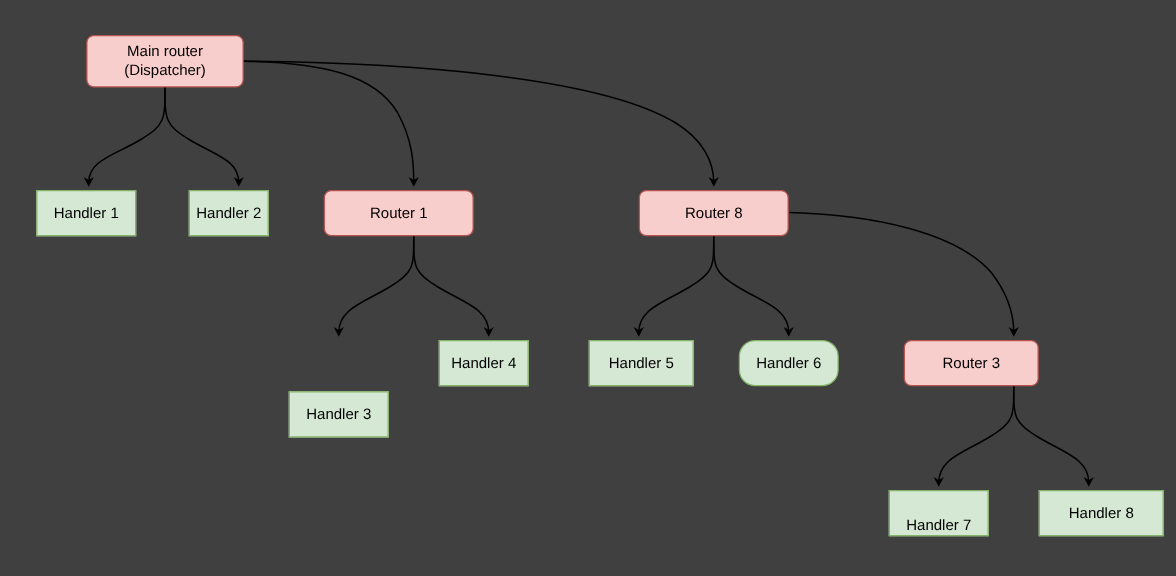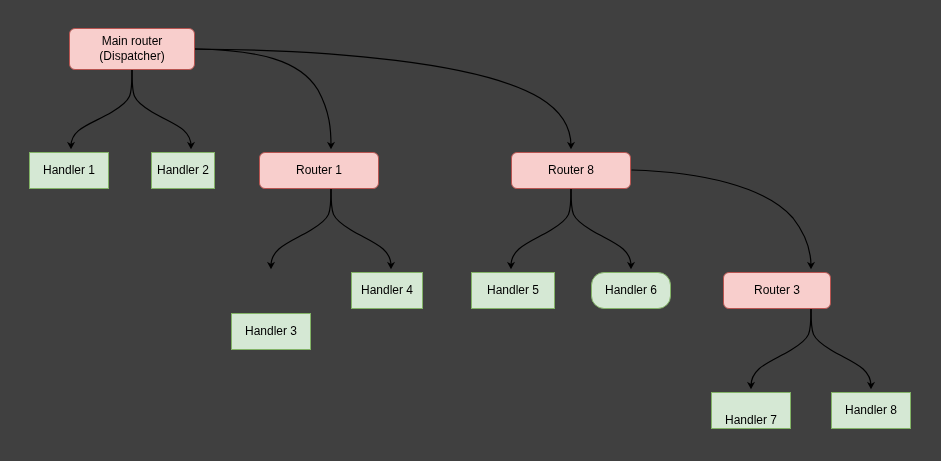--- a/index.html
+++ b/index.html
@@ -84,16 +84,16 @@
       <div class="node handler" style="left: 29px; top: 152px; width: 80px; height: 37px; background: rgb(213, 232, 212); border-color: rgb(130, 179, 102); color: rgb(0, 0, 0);"><span class="node-label">Handler 1</span></div>
       <div class="node handler" style="left: 151px; top: 152px; width: 64px; height: 37px; background: rgb(213, 232, 212); border-color: rgb(130, 179, 102); color: rgb(0, 0, 0);"><span class="node-label">Handler 2</span></div>
       <div class="node router" style="left: 259px; top: 152px; width: 120px; height: 37px; background: rgb(248, 206, 204); border-color: rgb(184, 84, 80); color: rgb(0, 0, 0);"><span class="node-label">Router 1</span></div>
       <div class="node router" style="left: 511px; top: 152px; width: 120px; height: 37px; background: rgb(248, 206, 204); border-color: rgb(184, 84, 80); color: rgb(0, 0, 0);"><span class="node-label">Router 8</span></div>
       <div class="node handler" style="left: 231px; top: 272px; width: 80px; height: 37px; background: rgb(213, 232, 212); border-color: rgb(130, 179, 102); color: rgb(0, 0, 0); margin-top: 41px;"><span class="node-label">Handler 3</span></div>
       <div class="node handler" style="left: 351px; top: 272px; width: 72px; height: 37px; background: rgb(213, 232, 212); border-color: rgb(130, 179, 102); color: rgb(0, 0, 0);"><span class="node-label">Handler 4</span></div>
       <div class="node handler" style="left: 471px; top: 272px; width: 84px; height: 37px; background: rgb(213, 232, 212); border-color: rgb(130, 179, 102); color: rgb(0, 0, 0);"><span class="node-label">Handler 5</span></div>
       <div class="node handler" style="left: 591px; top: 272px; width: 80px; height: 37px; background: rgb(213, 232, 212); border-color: rgb(130, 179, 102); color: rgb(0, 0, 0); border-radius: 13px;"><span class="node-label">Handler 6</span></div>
       <div class="node router" style="left: 723px; top: 272px; width: 108px; height: 37px; background: rgb(248, 206, 204); border-color: rgb(184, 84, 80); color: rgb(0, 0, 0);"><span class="node-label">Router 3</span></div>
       <div class="node handler" style="left: 711px; top: 392px; width: 80px; height: 37px; background: rgb(213, 232, 212); border-color: rgb(130, 179, 102); color: rgb(0, 0, 0); align-items: flex-end;"><span class="node-label">Handler 7</span></div>
-      <div class="node handler" style="left: 831px; top: 392px; width: 80px; height: 37px; background: rgb(213, 232, 212); border-color: rgb(130, 179, 102); color: rgb(0, 0, 0);"><span class="node-label">Handler 8</span></div>
+      <div class="node handler" style="left: 831px; top: 392px; width: 100px; height: 37px; background: rgb(213, 232, 212); border-color: rgb(130, 179, 102); color: rgb(0, 0, 0);"><span class="node-label">Handler 8</span></div>
     </div>
 
 </div>
 
 </body></html>

